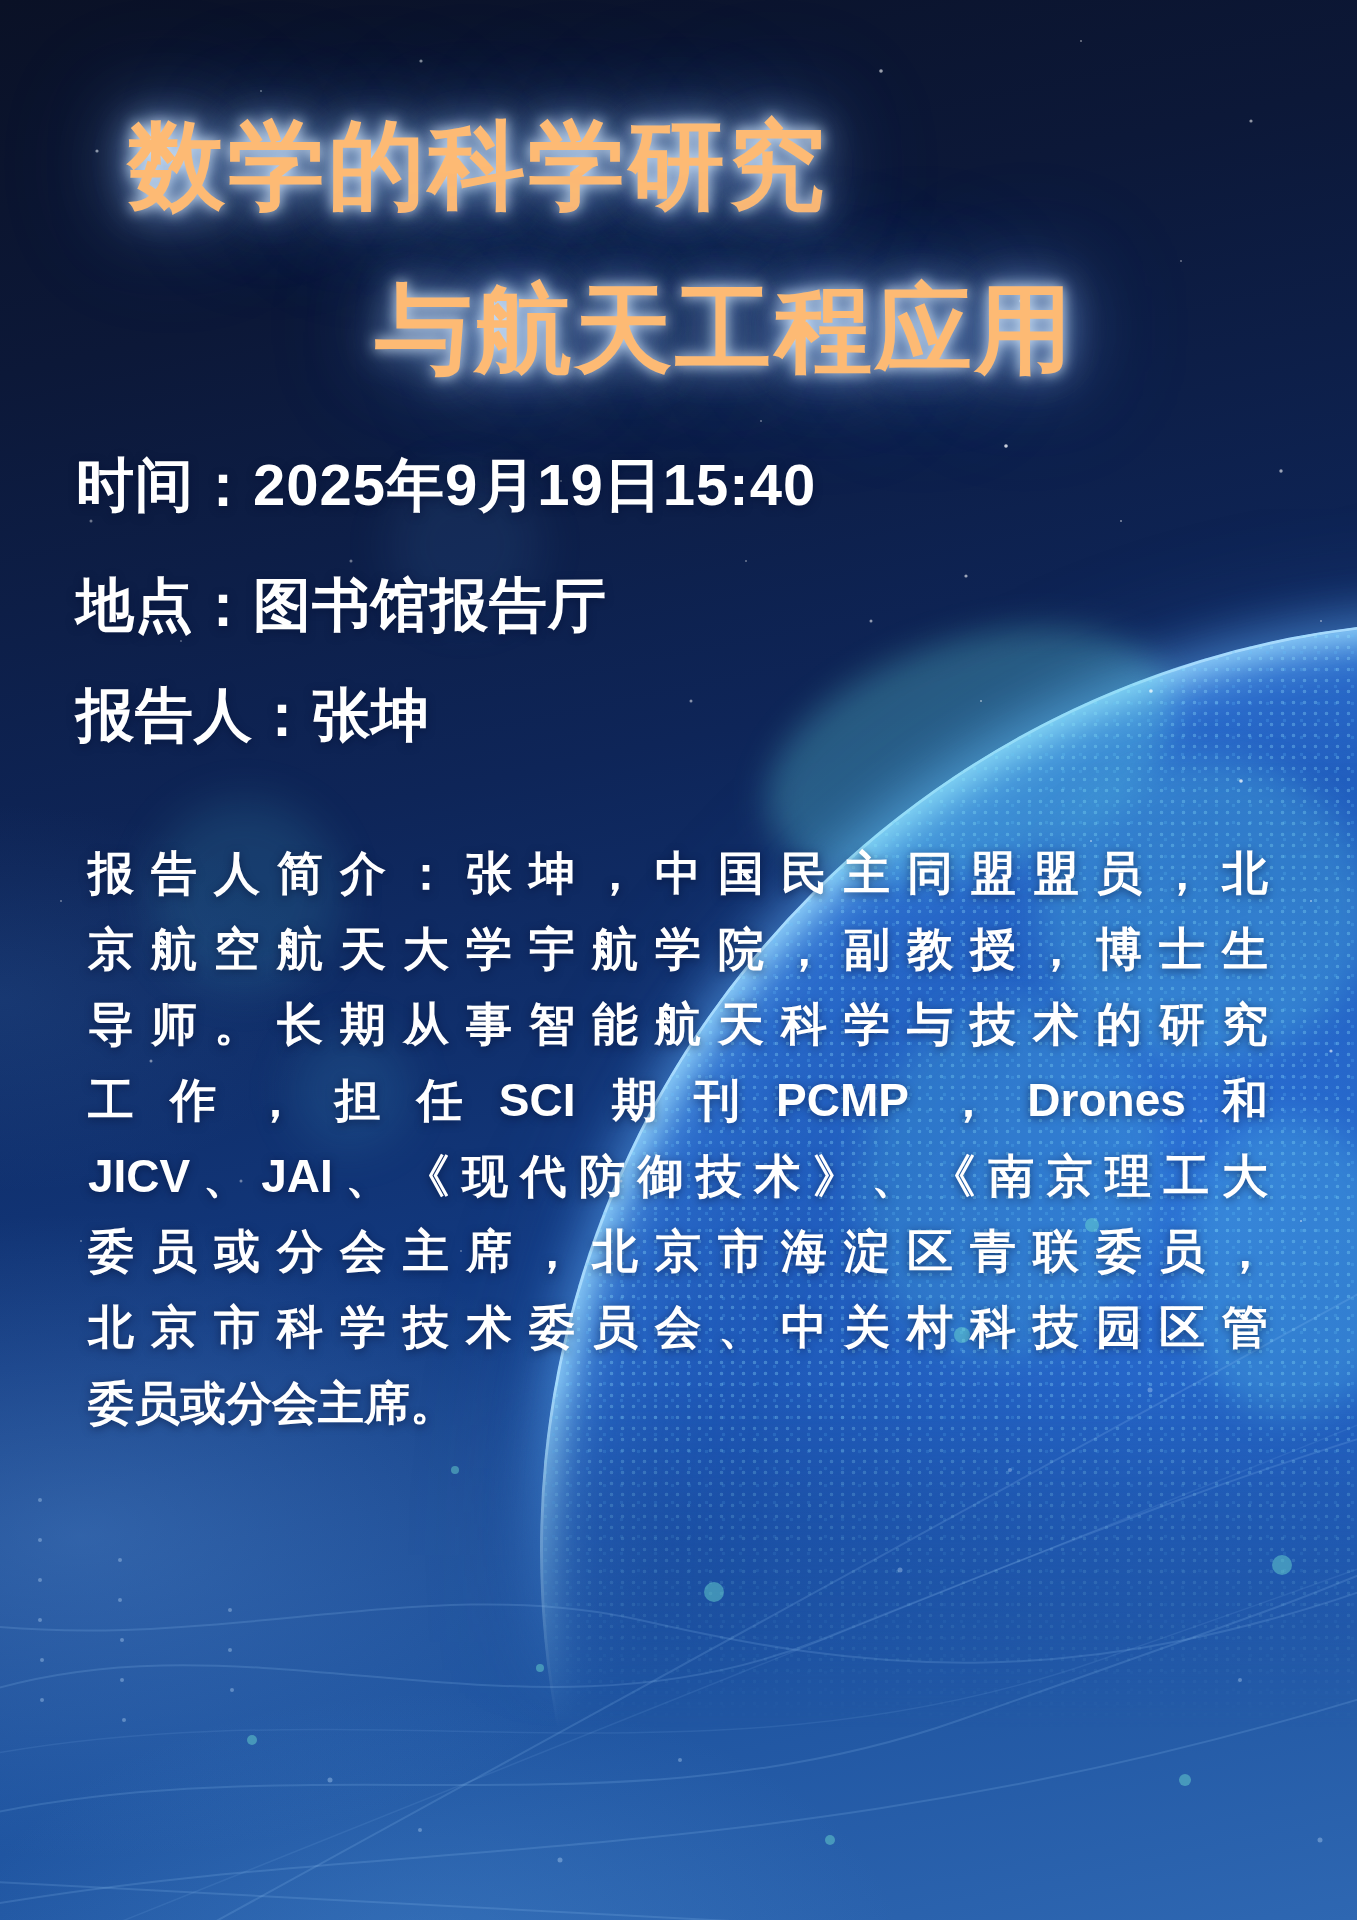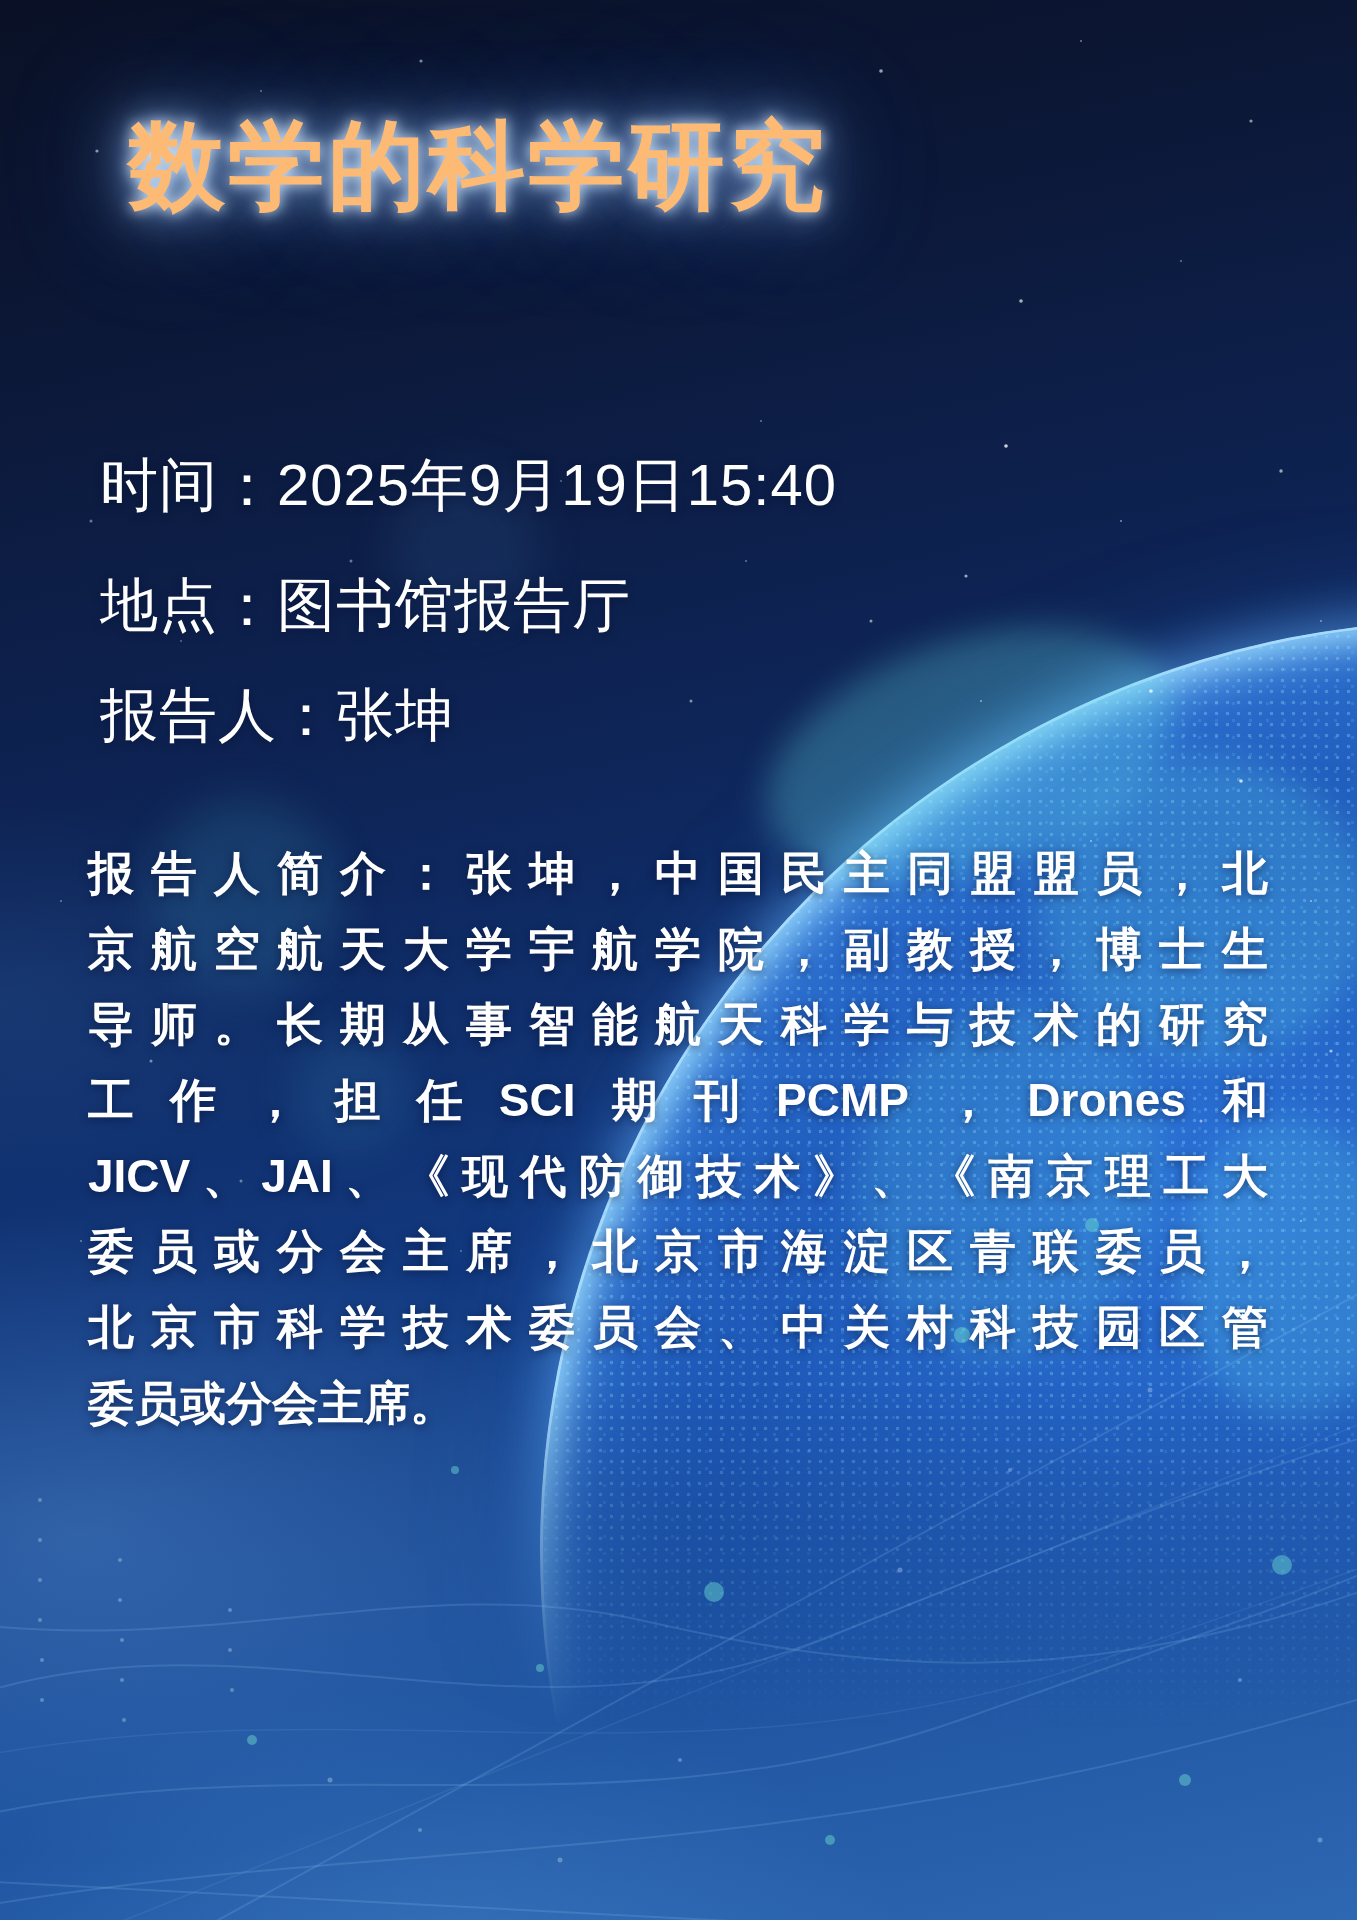--- a/index.html
+++ b/index.html
@@ -84,21 +84,21 @@
   
   .title{
     position:absolute;left:108px;top:84px;color:#fdba74;font-weight:bold;
     font-size:97px;line-height:164px;letter-spacing:3px;white-space:nowrap;
     text-shadow:0 0 14px rgba(215,235,255,.95),0 0 36px rgba(170,210,255,.8),
                 0 0 75px rgba(120,175,255,.6),0 0 130px rgba(90,150,255,.45);
     margin-left:20px;
   }
   .title-line-2{margin-left:247px;}
   .detail{
-    position:absolute;left:100px;color:#fff;font-weight:normal;font-size:58px;line-height:1.15;
+    position:absolute;left:76px;color:#fff;font-weight:bold;font-size:58px;line-height:1.15;
     white-space:nowrap;text-shadow:0 2px 8px rgba(0,15,50,.55);letter-spacing:1px;
   }
   .detail-time{top:452px;}
   .detail-location{top:572px;}
   .detail-speaker{top:682px;}
   .bio{position:absolute;left:88px;top:836px;width:1180px;color:#fff;font-weight:bold;
     font-size:46px;text-shadow:0 2px 8px rgba(0,15,50,.55);}
   .bio-line{
     height:75.7px;line-height:75.7px;white-space:nowrap;
     text-align:justify;text-align-last:justify;
@@ -171,20 +171,21 @@
       <circle cx="1320" cy="700" r="2.5"></circle>
   </g>
 </svg>
 
 <div class="glow-spot spot-a"></div>
 <div class="glow-spot spot-b"></div>
 <div class="glow-spot spot-c"></div>
 
 <div class="title">
   <div class="title-line-1">数学的科学研究</div>
+  <div class="title-line-2">与航天工程应用</div>
 </div>
 
 <div class="detail detail-time">时间：2025年9月19日15:40</div>
 <div class="detail detail-location">地点：图书馆报告厅</div>
 <div class="detail detail-speaker">报告人：张坤</div>
 
 <div class="bio">
   <div class="bio-line">报告人简介：张坤，中国民主同盟盟员，北</div>
   <div class="bio-line">京航空航天大学宇航学院，副教授，博士生</div>
   <div class="bio-line">导师。长期从事智能航天科学与技术的研究</div>

